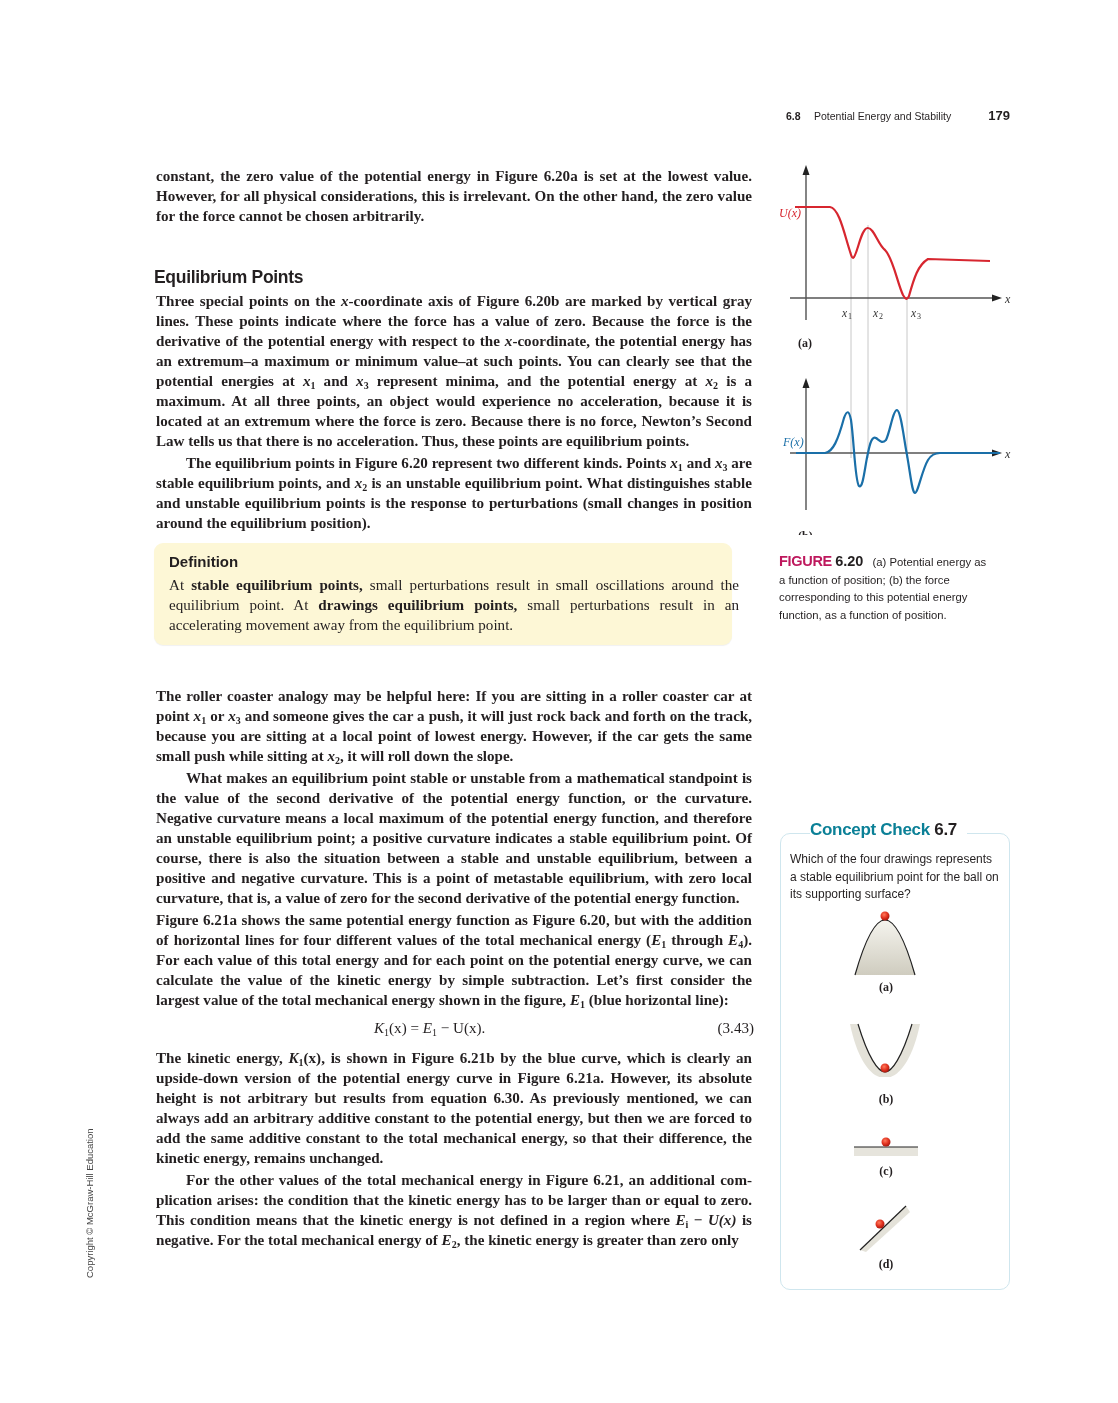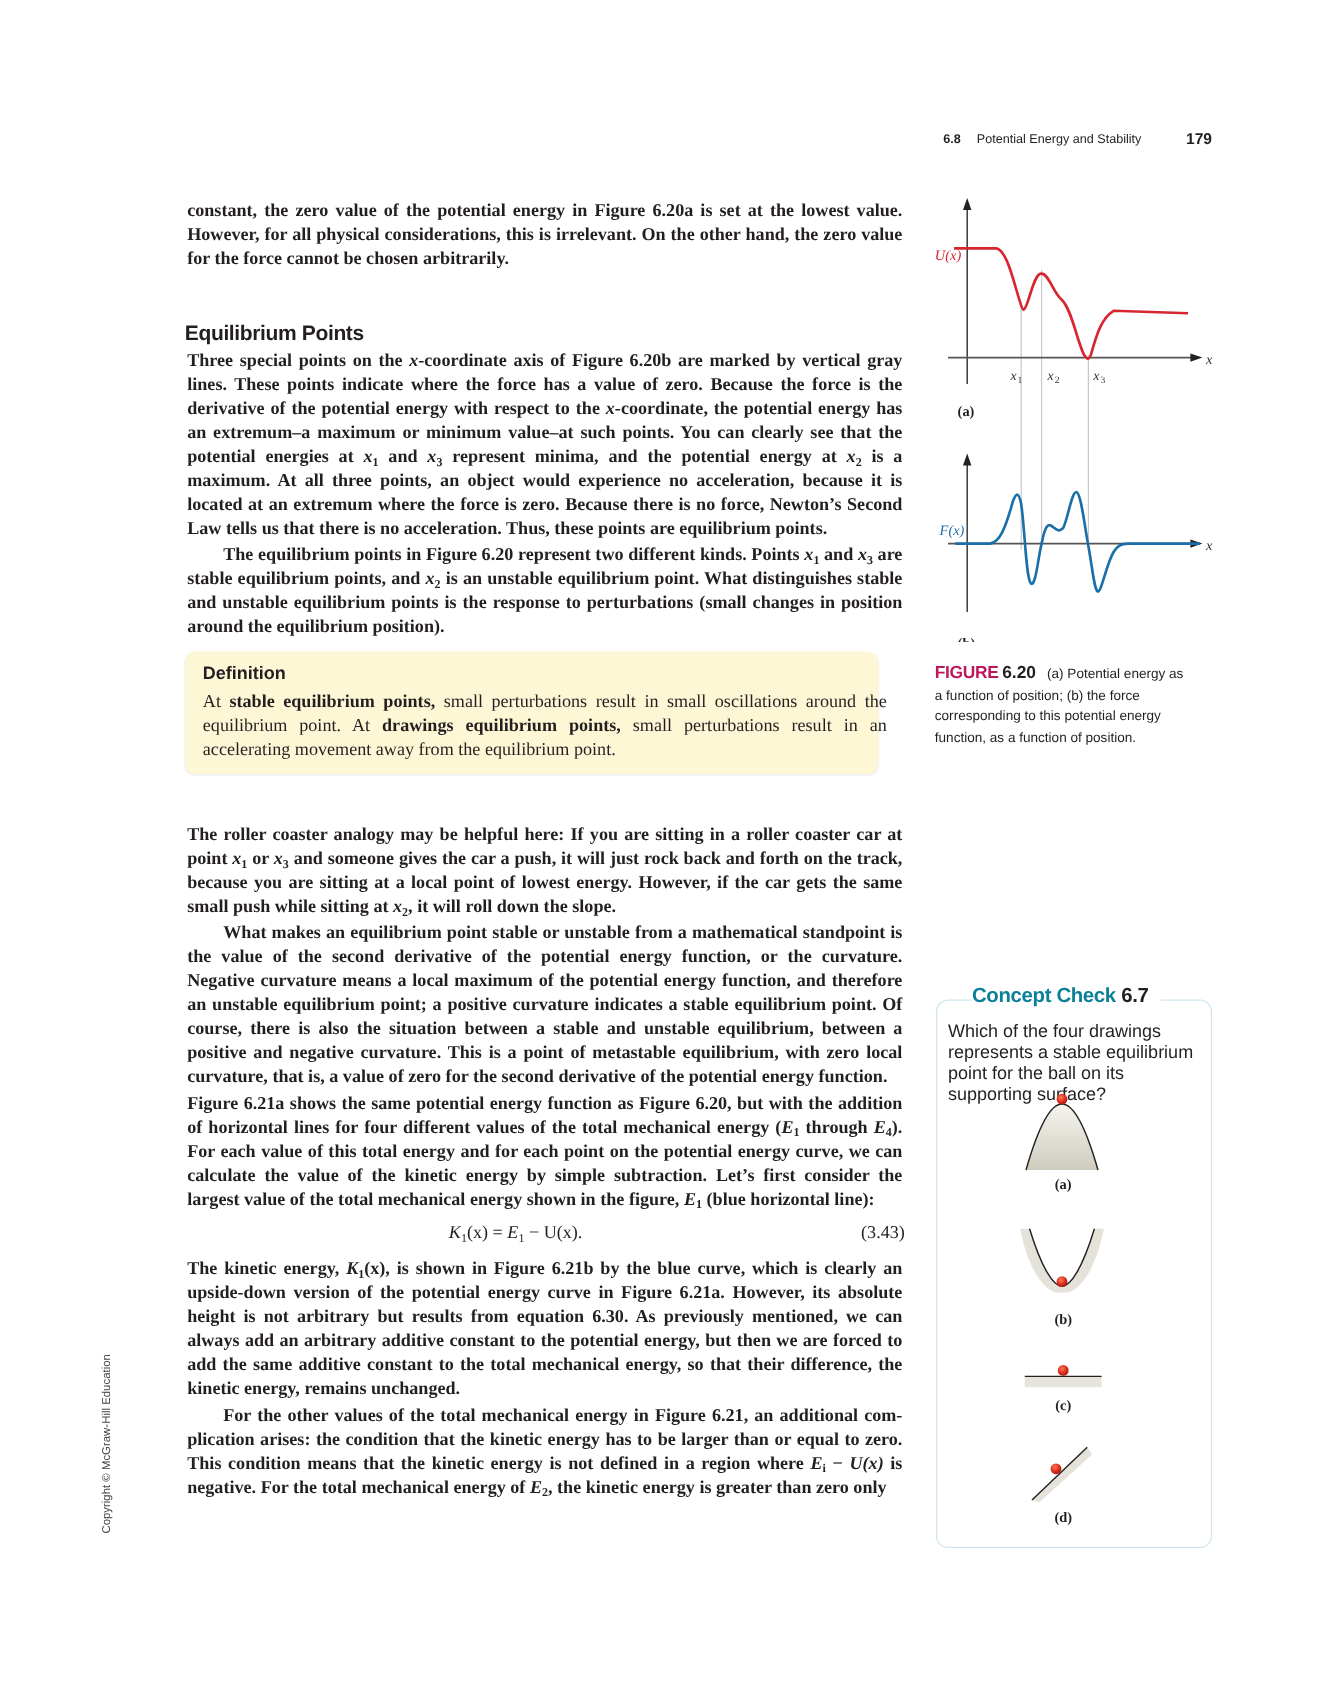--- a/index.html
+++ b/index.html
@@ -32,21 +32,21 @@
   .figure { position: absolute; left: 775px; top: 155px; width: 250px; height: 380px; }
   .fig-caption { position: absolute; left: 779px; top: 553px; width: 210px; font-family: "Liberation Sans", sans-serif; font-size: 11.3px; line-height: 17.5px; color: #231f20; }
   .fig-label { color: #be185d; font-weight: bold; font-size: 14.5px; letter-spacing: -0.3px; }
   .fig-num { color: #231f20; font-weight: bold; font-size: 14.5px; margin-right: 6px; }
 
   
   .cc-box { position: absolute; left: 780px; top: 833px; width: 228px; height: 455px; border: 1.5px solid #cfe6ee; border-radius: 10px; }
   .cc-title { position: absolute; left: 778px; top: 820px; background: #ffffff; padding-right: 10px; font-family: "Liberation Sans", sans-serif; font-weight: bold; font-size: 17px; letter-spacing: -0.3px; margin-left: 32px; }
   .cc-title .cc-label { color: #0b8097; }
   .cc-title .cc-num { color: #231f20; }
-  .cc-question { position: absolute; left: 790px; top: 851px; width: 212px; font-family: "Liberation Sans", sans-serif; font-size: 15px; line-height: 17.5px; }
+  .cc-question { position: absolute; left: 790px; top: 851px; width: 212px; font-family: "Liberation Sans", sans-serif; font-size: 12px; line-height: 17.5px; }
   .cc-drawing { position: absolute; left: 840px; width: 90px; }
   .cc-caption { position: absolute; left: 866px; width: 40px; text-align: center; font-family: "Liberation Serif", serif; font-weight: bold; font-size: 12px; }
 
   .copyright { position: absolute; left: 84px; top: 1278px; transform-origin: 0 0; transform: rotate(-90deg); font-family: "Liberation Sans", sans-serif; font-size: 9.5px; color: #444; white-space: nowrap; }
 </style>
 </head>
 <body>
 
 <div class="running-head">
   <span class="rh-num">6.8</span>

